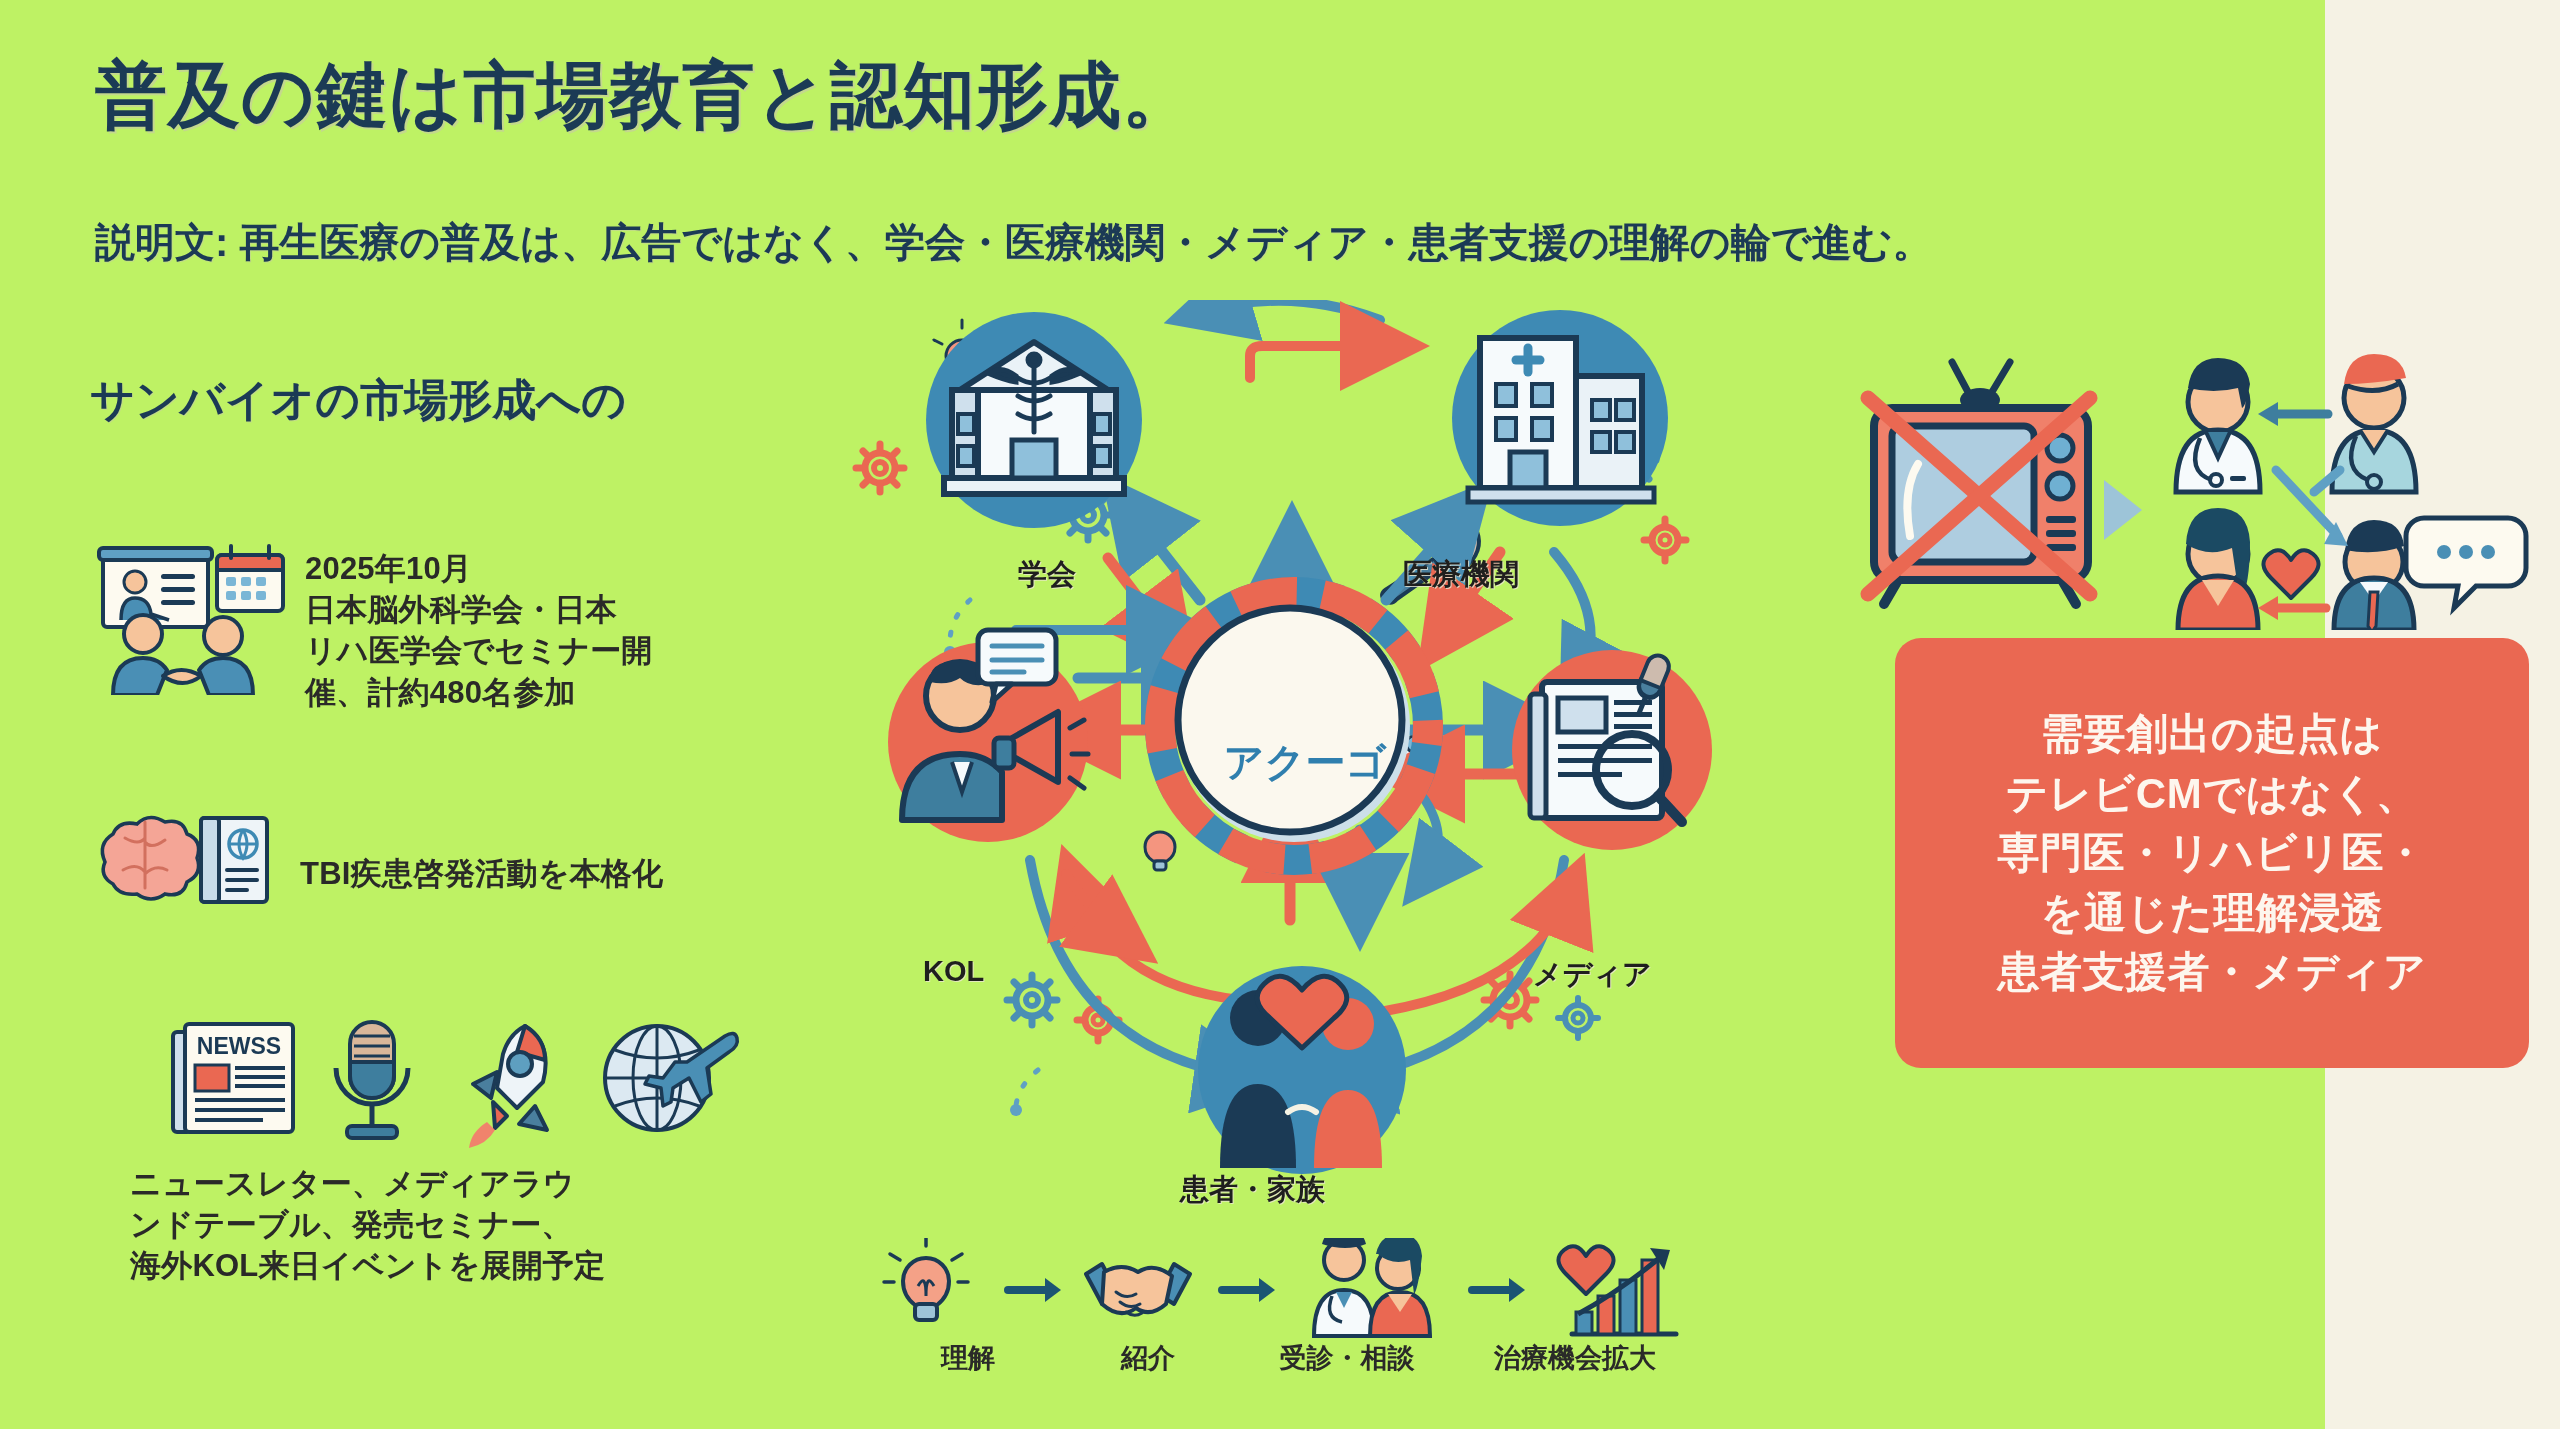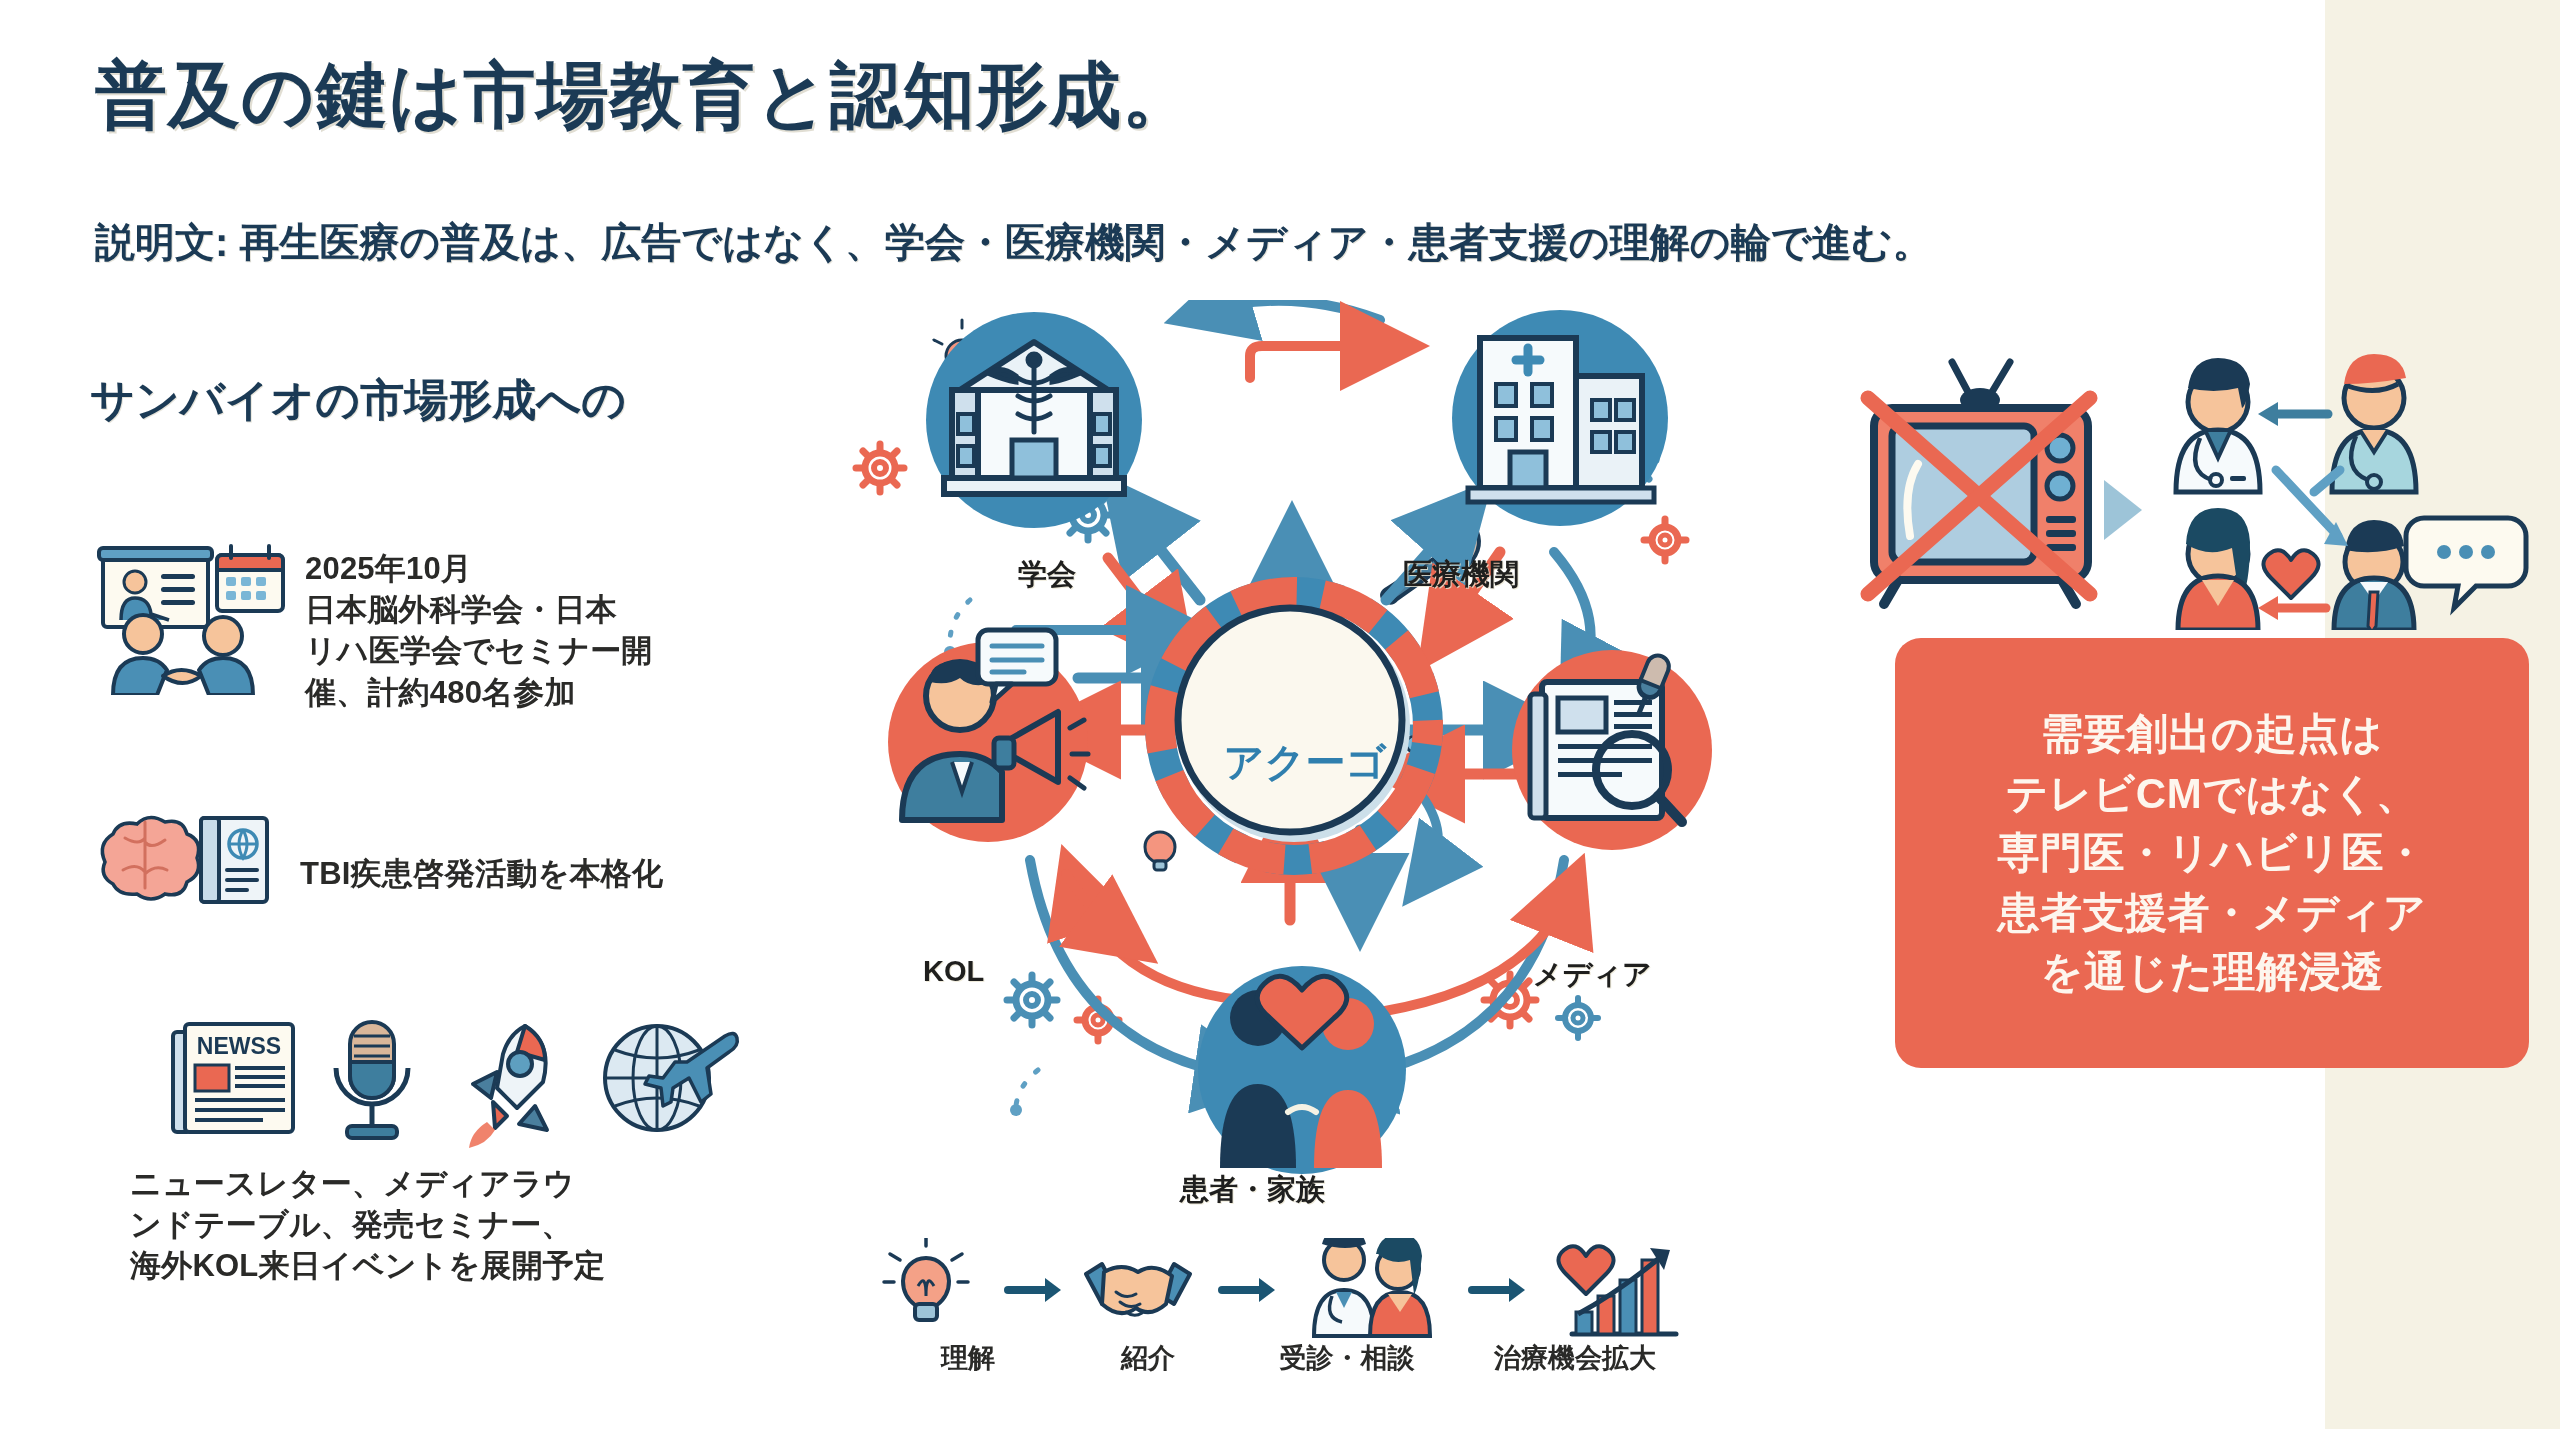--- a/index.html
+++ b/index.html
@@ -2,21 +2,21 @@
 <html><head>
 <meta charset="utf-8">
 <style>
   * { box-sizing: border-box; margin: 0; padding: 0; }
   html, body {
     width: 2560px; height: 1429px;
     background: #f5f2e4;
     font-family: "Liberation Sans", "DejaVu Sans", sans-serif;
     overflow: hidden;
   }
-  .page { position: relative; width: 2325px; height: 1429px; background: #ffffff; padding-left: 20px; }
+  .page { position: relative; width: 2325px; height: 1429px; background: #bef264; padding-left: 20px; }
 
   
   .title {
     position: absolute; left: 95px; top: 48px;
     font-size: 72px; font-weight: 800; color: #1b3a55;
     letter-spacing: 1px; white-space: nowrap;
     text-shadow: 2px 2px 0 rgba(200,195,175,.55);
   }
   .subtitle {
     position: absolute; left: 95px; top: 215px;
@@ -753,18 +753,18 @@
         <line x1="500" y1="130" x2="474" y2="152" stroke="#5fa0c4" stroke-width="9"></line>
       </g>
     </svg>
   </div>
 
   <div class="callout">
     <div class="callout-text">
       <div>需要創出の起点は</div>
       <div>テレビCMではなく、</div>
       <div>専門医・リハビリ医・</div>
+      <div>を通じた理解浸透</div>
       <div>患者支援者・メディア</div>
-      <div>を通じた理解浸透</div>
     </div>
   </div>
 
 </div>
 
 </body></html>

